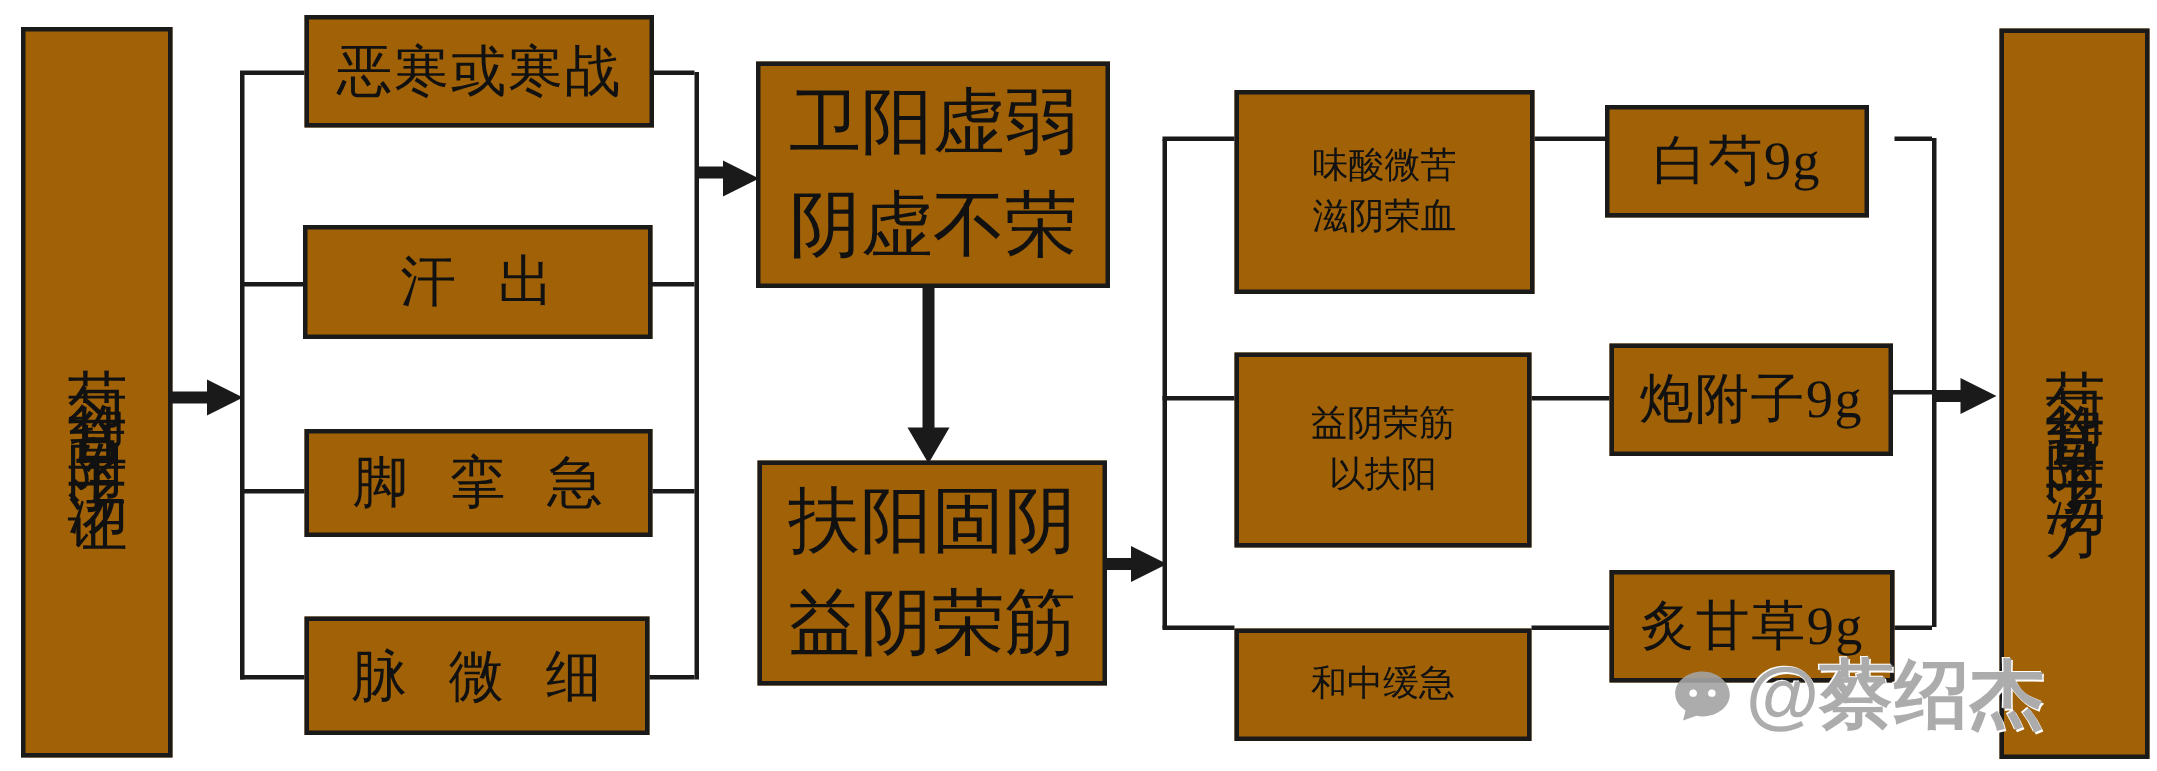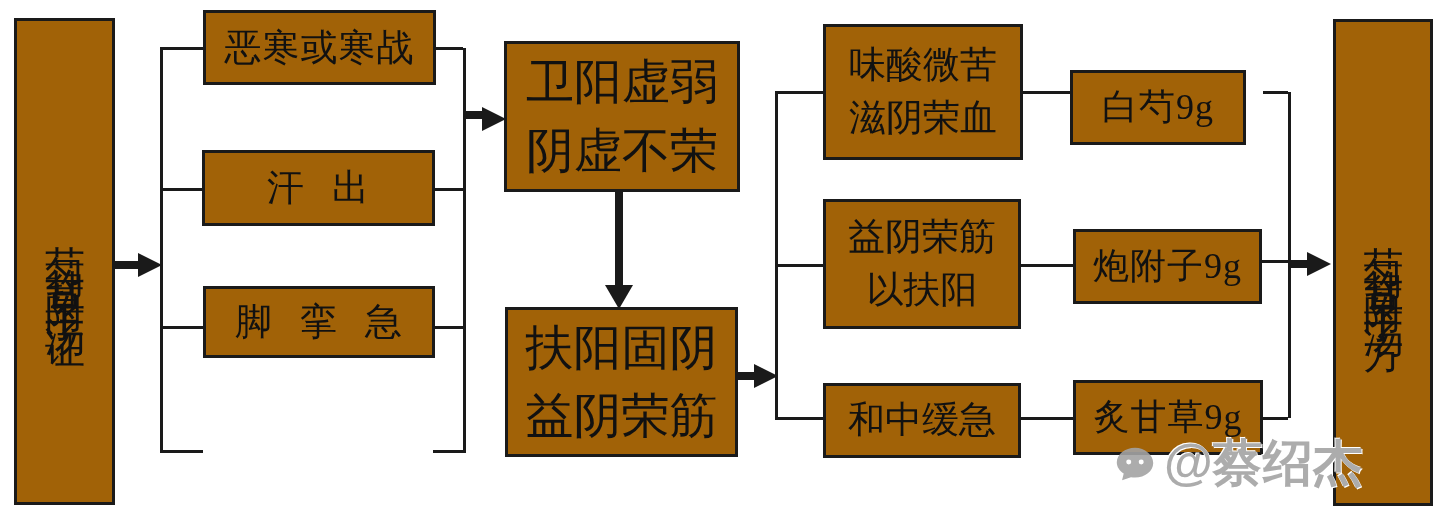--- a/index.html
+++ b/index.html
@@ -10,21 +10,21 @@
   }
   .box {
     position:absolute; box-sizing:border-box; background:#a16207;
     border:3px solid #1a1a1a; display:flex; align-items:center;
     justify-content:center; text-align:center;
   }
   .vtitle  { writing-mode:vertical-rl; text-orientation:upright;
              font-size:40px; letter-spacing:12px; line-height:1; }
   .sym     { font-size:37px; word-spacing:0.45em; letter-spacing:1px; }
   .two-line{ font-size:48px; line-height:1.42; white-space:pre-line; }
-  .fx      { font-size:37px; line-height:1.42; white-space:pre-line; }
+  .fx      { font-size:24px; line-height:1.42; white-space:pre-line;margin-top:36px; }
   .med     { font-size:36px; letter-spacing:1px; }
 
   #left-title  { left:14px;  top:18px;  width:101px; height:487px; }
   #right-title { left:1333px;top:19px;  width:100px; height:487px; }
 
   #sym1 { left:203px; top:10px;  width:233px; height:75px; }
   #sym2 { left:202px; top:150px; width:233px; height:76px; }
   #sym3 { left:203px; top:286px; width:232px; height:72px; }
   #sym4 { left:203px; top:411px; width:230px; height:79px; }
 
@@ -68,20 +68,23 @@
   </div>
 
   <div class="box sym" id="sym1">
     <span>恶寒或寒战</span>
   </div>
   <div class="box sym" id="sym2">
     <span>汗 出</span>
   </div>
   <div class="box sym" id="sym3">
     <span>脚 挛 急</span>
+  </div>
+  <div class="box sym" id="sym4">
+    <span>脉 微 细</span>
   </div>
 
   <div class="box two-line" id="mid1">
     <span>卫阳虚弱
 阴虚不荣</span>
   </div>
   <div class="box two-line" id="mid2">
     <span>扶阳固阴
 益阴荣筋</span>
   </div>

